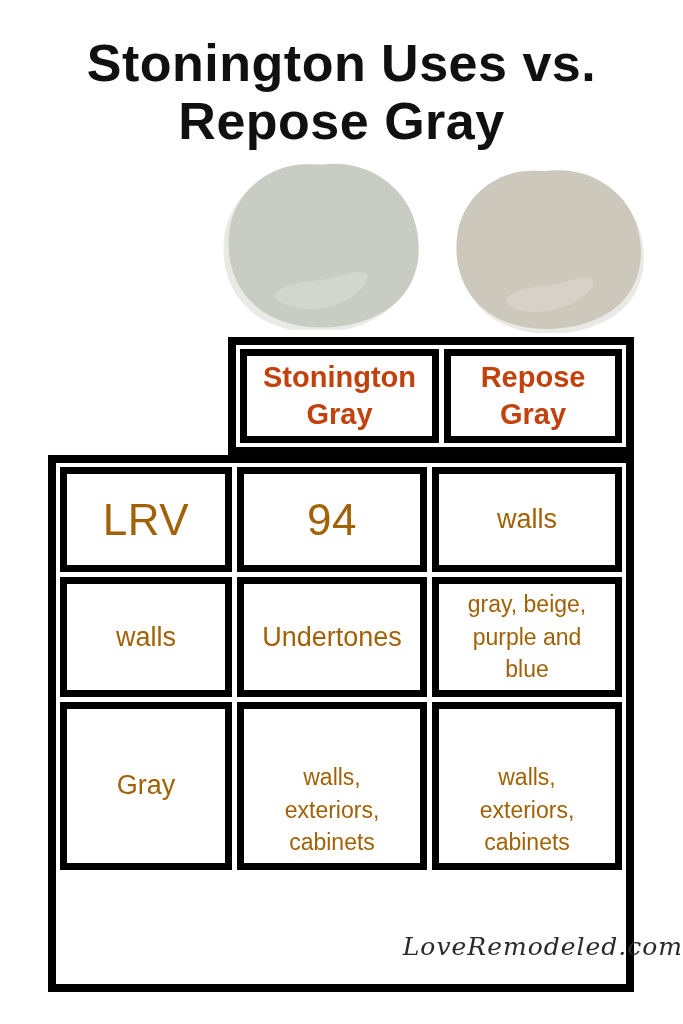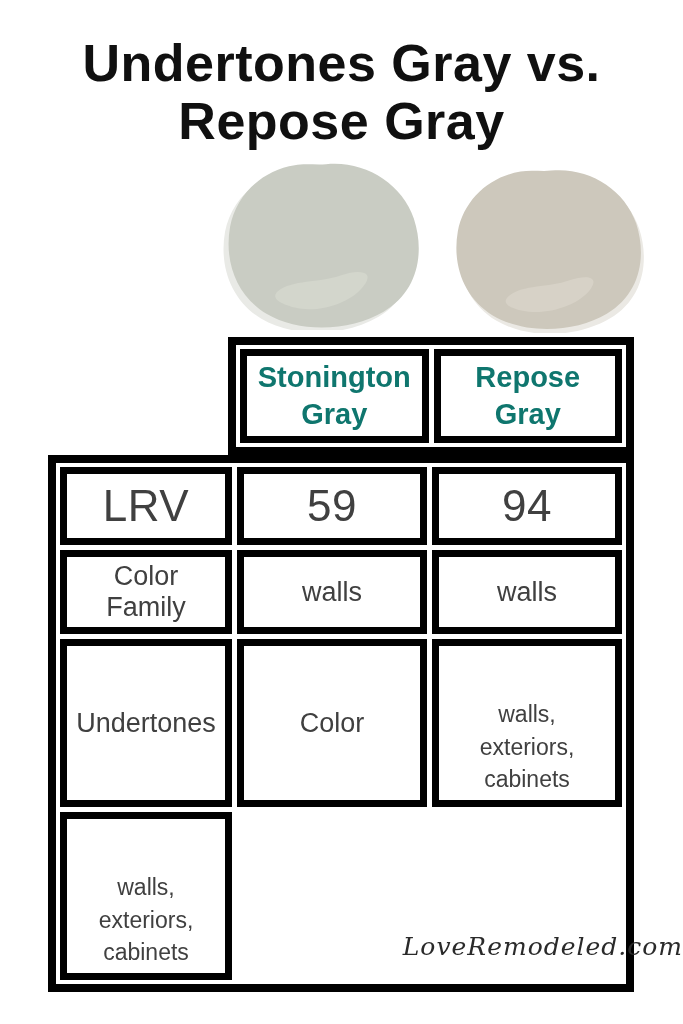--- a/index.html
+++ b/index.html
@@ -51,22 +51,22 @@
     flex: 1 1 0;
     border: 7px solid #000;
     background: #fff;
     display: flex;
     align-items: center;
     justify-content: flex-start;
     text-align: center;
     font-weight: 700;
     font-size: 29px;
     line-height: 1.28;
-    color: #0f766e;
-    padding: 6px;
+    color: #c2410c;
+    padding: 16px;
   }
 
   
   .body-group {
     position: absolute;
     left: 48px;
     top: 455px;
     width: 586px;
     height: 537px;
     background: #ffffff;
@@ -77,21 +77,21 @@
     grid-template-rows: repeat(4, 1fr);
     gap: 5px;
   }
   .cell {
     border: 7px solid #000;
     background: #fff;
     display: flex;
     align-items: center;
     justify-content: center;
     text-align: center;
-    color: #404040;
+    color: #a16207;
     padding: 4px;
   }
   .t-lg { font-size: 44px; font-weight: 300; letter-spacing: 0.5px; }
   .t-md { font-size: 27px; font-weight: 400; }
   .t-sm { font-size: 23px; font-weight: 400; line-height: 1.42; }
   .w-narrow span { display: inline-block; max-width: 125px; margin-top: 48px; }
   .w-mid span    { display: inline-block; max-width: 158px; }
 
   
   .footer {
@@ -106,21 +106,21 @@
     letter-spacing: 1px;
     color: #2a2a2a;
   }
 </style>
 </head>
 <body>
 
 <div class="page">
 
   <div class="title-block">
-    <div>Undertones Gray vs.</div>
+    <div>Stonington Uses vs.</div>
     <div>Repose Gray</div>
   </div>
 
   <svg class="blob blob-left" viewBox="0 0 200 168">
     <path transform="translate(-5,5)" d="M103 4 C140 0 178 22 190 58 C201 92 194 130 160 150 C128 169 78 172 44 152 C14 134 2 100 8 66 C14 34 40 10 72 5 C82 3 93 5 103 4 Z" fill="#e9eae6"></path>
     <path d="M103 4 C140 0 178 22 190 58 C201 92 194 130 160 150 C128 169 78 172 44 152 C14 134 2 100 8 66 C14 34 40 10 72 5 C82 3 93 5 103 4 Z" fill="#c9ccc3"></path>
     <path d="M55 130 C70 118 95 122 118 114 C135 108 150 110 142 122 C130 141 96 152 72 146 C58 142 48 137 55 130 Z" fill="#d3d6cc"></path>
   </svg>
 
   <svg class="blob blob-right" viewBox="0 0 200 168">
@@ -137,42 +137,39 @@
       <span>Repose Gray</span>
     </div>
   </div>
 
   <div class="body-group">
 
     <div class="cell t-lg">
       <span>LRV</span>
     </div>
     <div class="cell t-lg">
-      <span>59</span>
-    </div>
-    <div class="cell t-lg">
       <span>94</span>
     </div>
 
-    <div class="cell t-md">
-      <span>Color Family</span>
-    </div>
     <div class="cell t-md">
       <span>walls</span>
     </div>
     <div class="cell t-md">
       <span>walls</span>
     </div>
 
     <div class="cell t-md">
       <span>Undertones</span>
     </div>
+    <div class="cell t-sm w-mid">
+      <span>gray, beige, purple and blue</span>
+    </div>
 
     <div class="cell t-md">
-      <span>Color</span>
+      <span>Gray</span>
     </div>
     <div class="cell t-sm w-narrow">
       <span>walls, exteriors, cabinets</span>
     </div>
     <div class="cell t-sm w-narrow">
       <span>walls, exteriors, cabinets</span>
     </div>
 
   </div>
 

